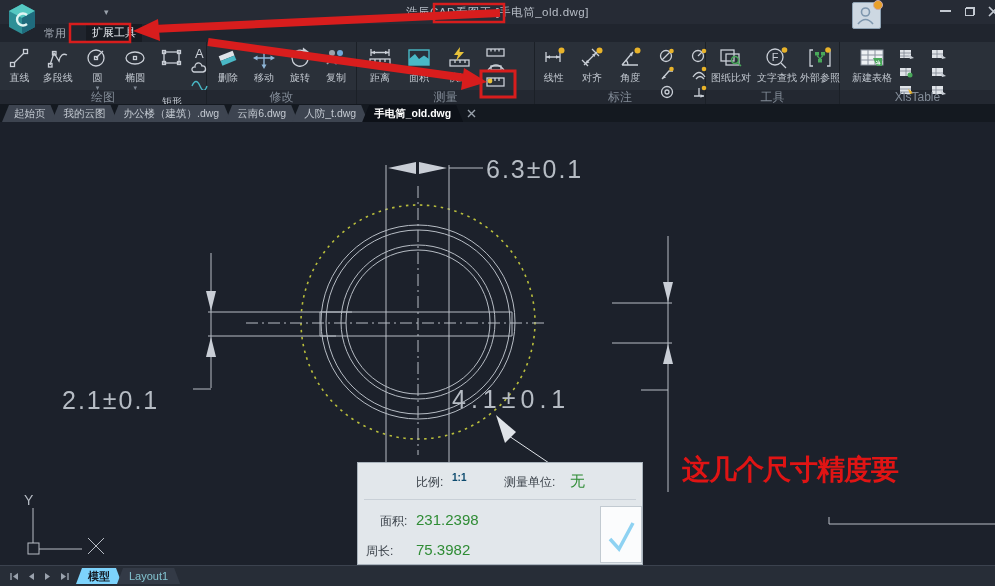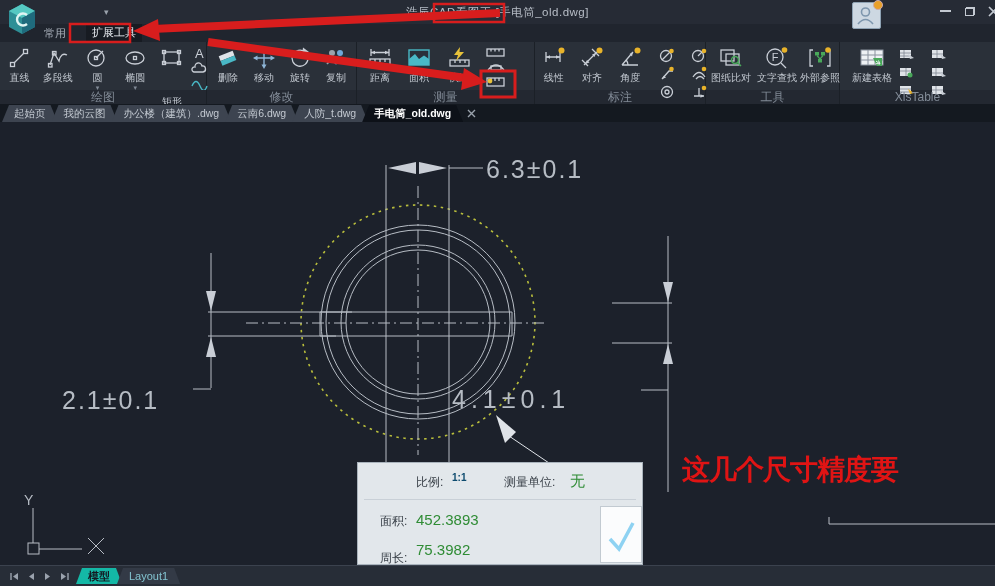--- a/index.html
+++ b/index.html
@@ -67,21 +67,21 @@
   .pval-green{color:#2f8c35;font-size:15px;font-weight:500;}
   .ok-btn{position:absolute;left:242px;top:43px;width:40px;height:55px;background:#fbfcfd;
           border:1px solid #c2cad1;cursor:pointer;display:flex;align-items:center;justify-content:center;}
   
   .statusbar{position:absolute;left:0;top:565px;width:995px;height:21px;background:#272d37;
              border-top:1px solid #3b424e;box-sizing:border-box;z-index:30;display:flex;align-items:center;}
   .nav{display:flex;gap:5px;margin-left:8px;margin-right:10px;}
   .navbtn{width:12px;height:12px;display:flex;align-items:center;justify-content:center;cursor:pointer;}
   .ltab{height:16px;line-height:16px;font-size:11px;padding:0 12px;margin-left:-5px;
         clip-path:polygon(6px 0,calc(100% - 6px) 0,100% 100%,0 100%);cursor:pointer;}
-  .ltab.model{background:#14b8a6;color:#141922;font-weight:bold;text-align:right;}
+  .ltab.model{background:#7dd3fc;color:#141922;font-weight:bold;text-align:right;}
   .ltab.layout{background:#333a46;color:#83c4d1;}
   
   #red-overlay{position:absolute;left:0;top:0;width:995px;height:115px;z-index:40;pointer-events:none;}
 </style>
 </head>
 <body>
 
 <div id="app">
 
   <svg id="canvas-svg" viewBox="0 0 995 586">
@@ -503,22 +503,22 @@
 
   <div class="popup">
     <div class="row1">
       <span class="plabel" style="position:absolute;left:58px;top:2px;">比例:</span>
       <span class="pval-dark" style="position:absolute;left:94px;top:0;">1:1</span>
       <span class="plabel" style="position:absolute;left:146px;top:2px;">测量单位:</span>
       <span class="pval-green" style="position:absolute;left:212px;top:0;">无</span>
     </div>
     <div class="divider"></div>
     <span class="plabel" style="position:absolute;left:22px;top:50px;">面积:</span>
-    <span class="pval-green" style="position:absolute;left:58px;top:48px;">452.3893</span>
-    <span class="plabel" style="position:absolute;left:22px;top:80px;margin-top:7px;">周长:</span>
+    <span class="pval-green" style="position:absolute;left:58px;top:48px;">231.2398</span>
+    <span class="plabel" style="position:absolute;left:8px;top:80px;">周长:</span>
     <span class="pval-green" style="position:absolute;left:58px;top:78px;">75.3982</span>
     <div class="ok-btn">
       <svg width="34" height="44">
         <polyline points="6,26 15,36 29,10" fill="none" stroke="#8ed2f2" stroke-width="3.5"></polyline>
         </svg>
     </div>
   </div>
 
   <div class="statusbar">
     <div class="nav">

